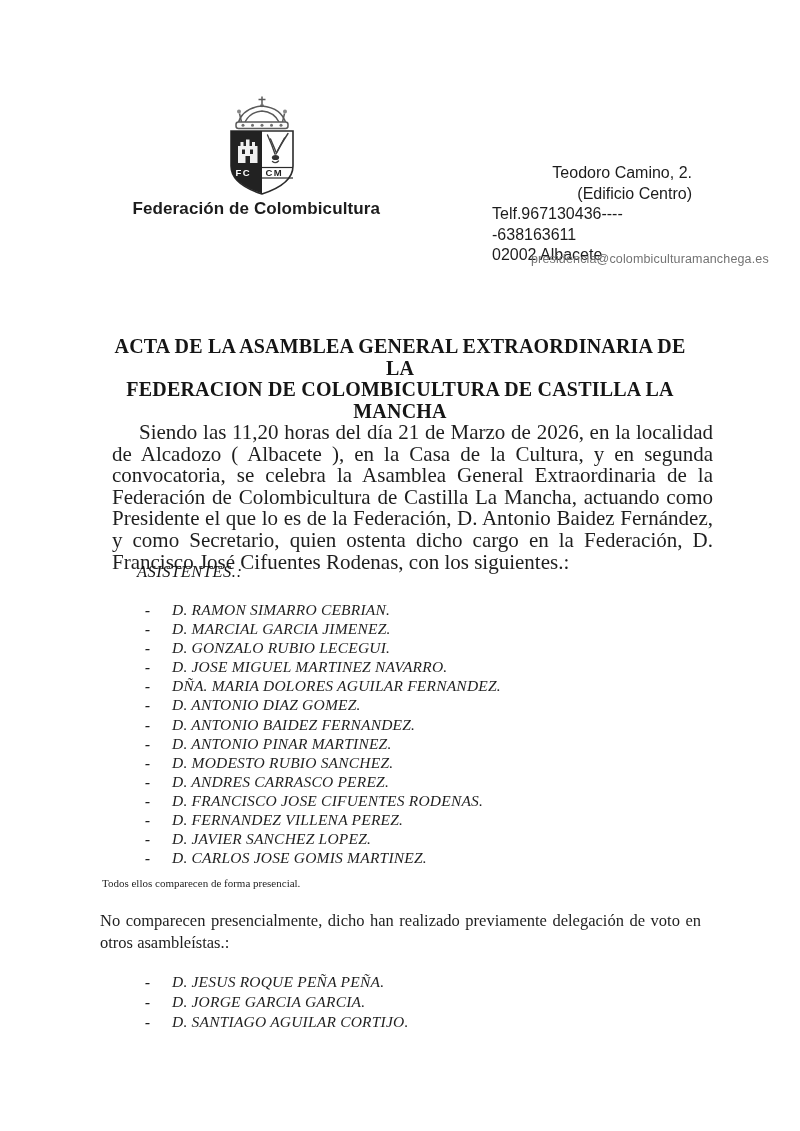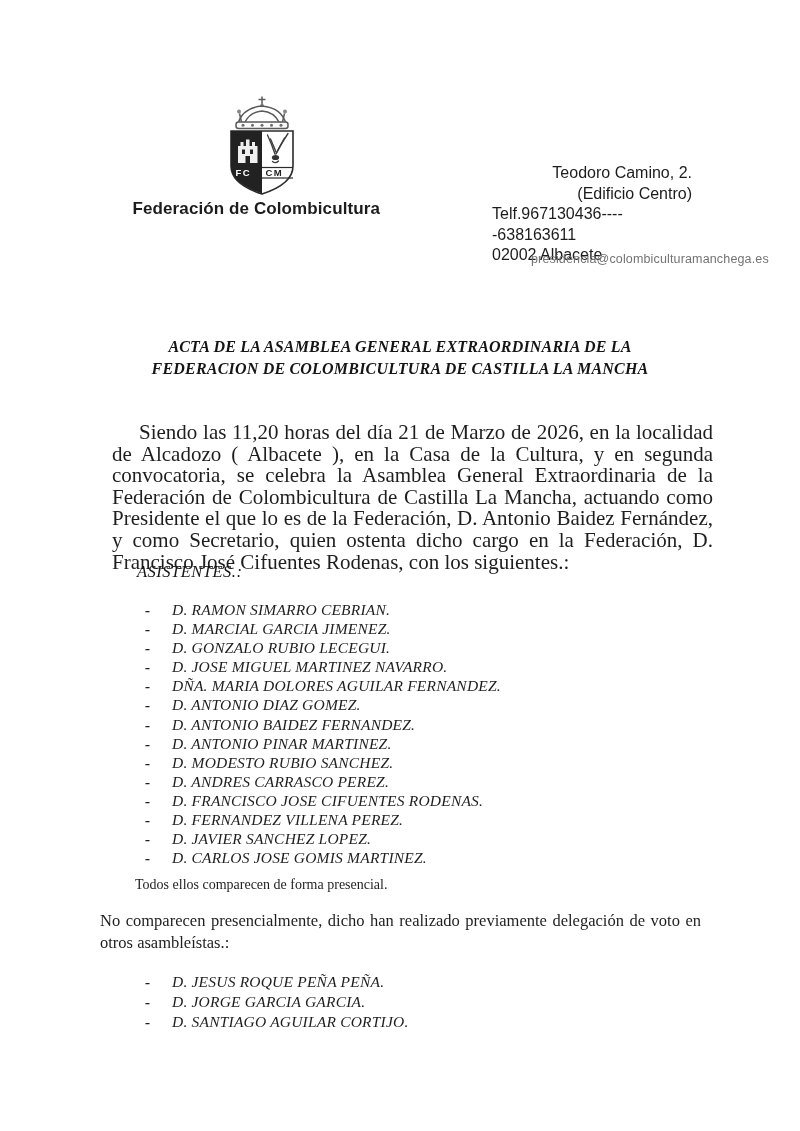--- a/index.html
+++ b/index.html
@@ -27,34 +27,34 @@
   }
   .contact .r{text-align:right;}
   .email{
     position:absolute;left:486px;top:252px;
     font-family:"Liberation Sans", sans-serif;font-size:12.5px;color:#737373;letter-spacing:.15px;padding-left:45px;
   }
 
   
   .title{
     position:absolute;left:100px;top:336px;width:600px;text-align:center;
-    font-weight:bold;font-style:italic;font-size:16px;line-height:21.5px;
+    font-weight:bold;font-size:20px;line-height:21.5px;
     color:#151515;letter-spacing:.2px;
   }
 
   
   .intro{
     position:absolute;left:100px;top:410px;width:601px;margin:12px;
     font-size:21px;line-height:21.6px;text-align:justify;text-indent:27px;
   }
   .heading{
     position:absolute;left:137px;top:562px;
     font-weight:normal;font-style:italic;font-size:16.5px;letter-spacing:.5px;color:#151515;
   }
-  .presential{position:absolute;left:135px;top:877px;margin:0;font-size:14px;}
+  .presential{position:absolute;left:102px;top:877px;margin:0;font-size:11px;}
   .delegation{
     position:absolute;left:100px;top:910px;width:601px;margin:0;
     font-size:16.5px;line-height:21.8px;text-align:justify;
   }
 
   
   ul.names{
     position:absolute;left:100px;margin:0;padding:0;list-style:none;
     font-style:italic;font-size:15.5px;color:#1f1f1f;letter-spacing:.2px;
   }

